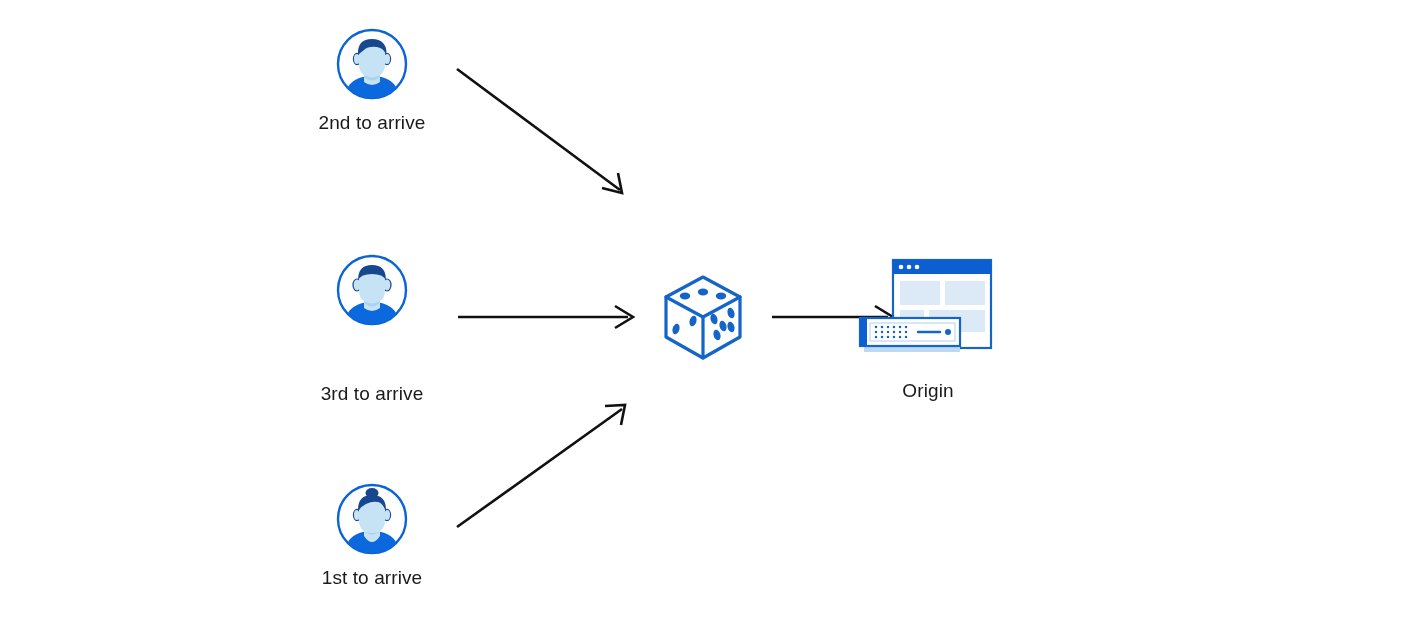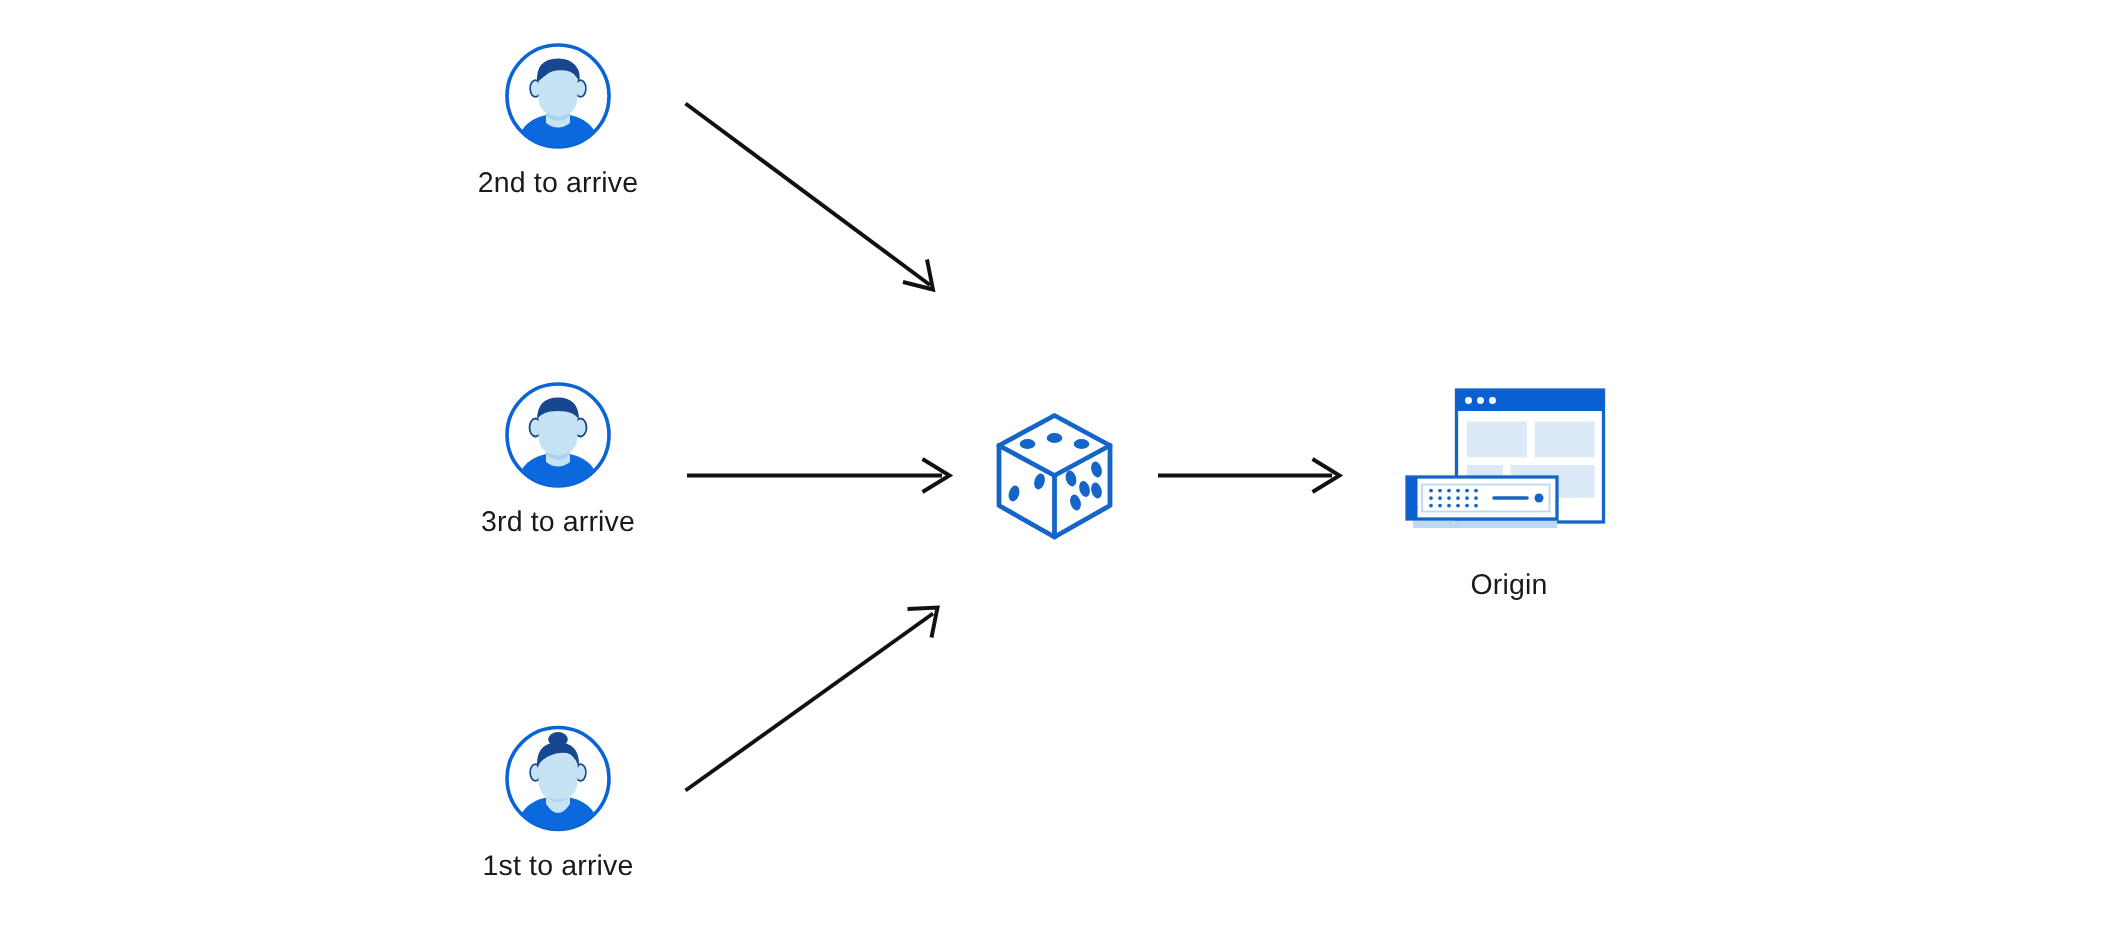--- a/index.html
+++ b/index.html
@@ -98,21 +98,21 @@
           <path d="M25 28 q0 -12 13 -12 q13 0 13 12 v10 q0 13 -13 13 q-13 0 -13 -13 z" fill="#c5e3f5"></path>
 
           <path d="M24 29 q-1 -16 14 -16 q15 0 14 16 q-2 -7 -9 -8 q-9 -1 -13 3 q-4 3 -6 5 z" fill="#17478f"></path>
           <path d="M47 16 q7 4 5 13 q-1 -6 -6 -9 z" fill="#17478f"></path>
         </g>
       </svg>
     </span>
     <div class="node-label">2nd to arrive</div>
   </div>
 
-  <div class="node avatar-node" style="left:302px; top:252px;">
+  <div class="node avatar-node" style="left:302px; top:252px;gap:45px;">
     <span class="icon-wrap">
       <svg width="76" height="76" viewBox="0 0 76 76">
         <defs>
           <clipPath id="clipB">
               <circle cx="38" cy="38" r="34"></circle>
             </clipPath>
         </defs>
         <circle cx="38" cy="38" r="34" fill="#ffffff" stroke="#0b64d6" stroke-width="2.4"></circle>
         <g clip-path="url(#clipB)">
           <path d="M10 76 C10 58 22 50 38 50 C54 50 66 58 66 76 Z" fill="#0b68dd"></path>
@@ -183,21 +183,21 @@
         </g>
 
         <g fill="#1565c8">
           <ellipse cx="42" cy="58" rx="3.4" ry="5.4" transform="rotate(16 42 58)"></ellipse>
           <ellipse cx="25" cy="66" rx="3.4" ry="5.4" transform="rotate(16 25 66)"></ellipse>
         </g>
       </svg>
     </span>
   </div>
 
-  <div class="node origin-node" style="left:916px; top:255px;">
+  <div class="node origin-node" style="left:838px; top:255px;">
     <span class="icon-wrap">
       <svg width="180" height="115" viewBox="0 0 180 115">
 
         <g>
           <rect x="55" y="5" width="98" height="88" fill="#ffffff" stroke="#1565c8" stroke-width="2.2"></rect>
 
           <rect x="55" y="5" width="98" height="14" fill="#0b5fd0"></rect>
           <g fill="#ffffff">
             <circle cx="63" cy="12" r="2.3"></circle>
             <circle cx="71" cy="12" r="2.3"></circle>

